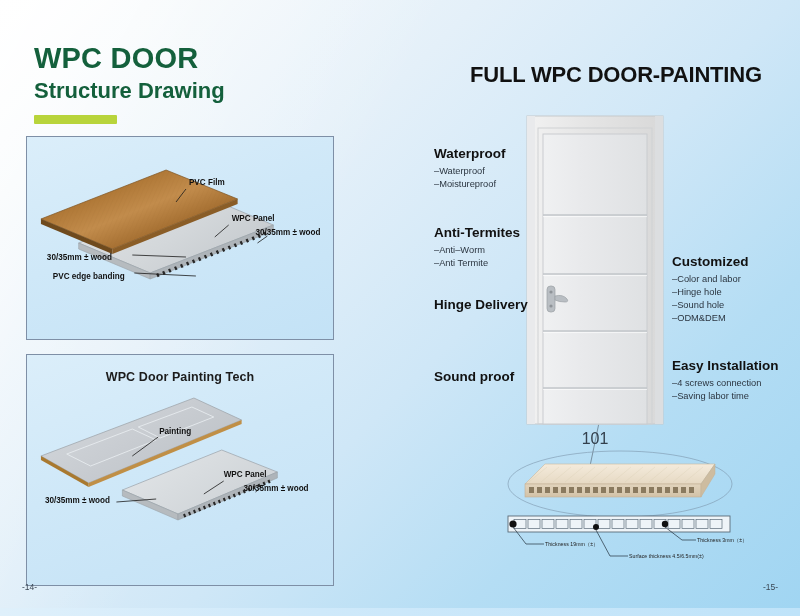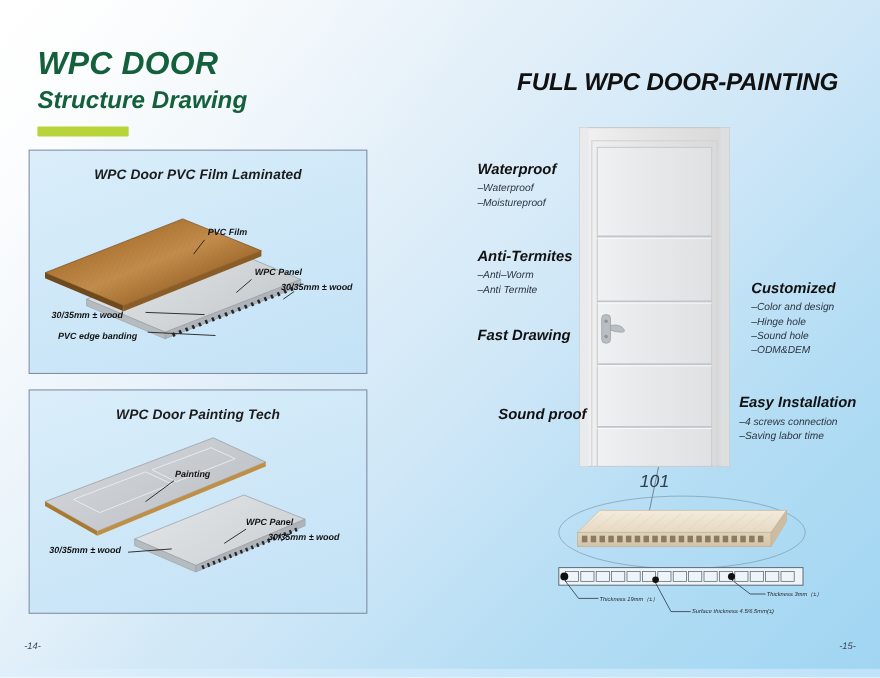--- a/index.html
+++ b/index.html
@@ -4,21 +4,20 @@
 <style>
   html,body{margin:0;padding:0;}
   body{
     width:800px;height:616px;overflow:hidden;
     font-family:"Liberation Sans","DejaVu Sans",sans-serif;
   }
   #page{
     position:relative;width:800px;height:616px;
     background:linear-gradient(135deg,#ffffff 0%,#f3f8fb 14%,#e4f0f9 34%,#cfe7f7 56%,#b4ddf4 76%,#a0d5f2 100%);
     overflow:hidden;
-    font-style:italic;
   }
   
   #page:before{
     content:"";position:absolute;inset:0;
     background:linear-gradient(118deg,rgba(255,255,255,.85) 0%,rgba(255,255,255,.35) 18%,rgba(255,255,255,0) 40%);
     pointer-events:none;
   }
   #page:after{
     content:"";position:absolute;left:0;right:0;bottom:0;height:8px;
     background:linear-gradient(90deg,#dff0fb,#cfe9fa 40%,#bfe3f9);
@@ -39,21 +38,21 @@
   }
 
   
   .panel{
     position:absolute;left:26px;width:308px;
     border:1px solid #7e8fa6;
     background:linear-gradient(160deg,#dbeefa 0%,#cfe8f8 45%,#c3e2f6 100%);
     box-sizing:border-box;z-index:3;
   }
   #panel1{top:136px;height:204px;}
-  #panel2{top:354px;height:204px;}
+  #panel2{top:354px;height:232px;}
   .panel-title{
     text-align:center;font-size:12.5px;font-weight:bold;color:#1c1c1c;
     margin-top:15px;letter-spacing:.1px;
   }
   .panel-body{position:relative;width:100%;height:160px;}
   .panel-body svg{display:block;width:100%;height:100%;}
 
   
   .right-head{
     position:absolute;left:440px;top:62px;width:352px;text-align:center;z-index:4;
@@ -105,21 +104,20 @@
 
 <div id="page">
 
   <div class="left-head">
     <div class="title-main">WPC DOOR</div>
     <div class="title-sub">Structure Drawing</div>
     <div class="accent-bar"></div>
   </div>
 
   <div class="panel" id="panel1">
-    <div class="panel-title">WPC Door PVC Film Laminated</div>
     <div class="panel-body">
       <svg viewBox="0 0 308 160" preserveAspectRatio="none">
         <defs>
           <linearGradient id="woodg" x1="0" y1="0" x2="1" y2="1">
             <stop offset="0%" stop-color="#b9823f"></stop>
             <stop offset="25%" stop-color="#a9712f"></stop>
             <stop offset="50%" stop-color="#c28c4c"></stop>
             <stop offset="75%" stop-color="#9c6629"></stop>
             <stop offset="100%" stop-color="#b07a38"></stop>
           </linearGradient>
@@ -267,34 +265,34 @@
 
   <div class="feat left" style="left:434px;top:146px;">
     <div class="feat-h">Waterproof</div>
     <ul class="feat-list">
       <li>–Waterproof</li>
       <li>–Moistureproof</li>
     </ul>
   </div>
 
   <div class="feat left" style="left:434px;top:297px;">
-    <div class="feat-h">Fast Drawing</div>
-  </div>
-
-  <div class="feat left" style="left:434px;top:369px;margin-left:19px;">
+    <div class="feat-h">Hinge Delivery</div>
+  </div>
+
+  <div class="feat left" style="left:434px;top:369px;">
     <div class="feat-h">Sound proof</div>
   </div>
 
   <div class="feat" style="left:672px;top:146px;">
   </div>
 
-  <div class="feat" style="left:672px;top:254px;margin-left:11px;">
+  <div class="feat" style="left:672px;top:254px;">
     <div class="feat-h">Customized</div>
     <ul class="feat-list">
-      <li>–Color and design</li>
+      <li>–Color and labor</li>
       <li>–Hinge hole</li>
       <li>–Sound hole</li>
       <li>–ODM&amp;DEM</li>
     </ul>
   </div>
 
   <div class="feat" style="left:672px;top:358px;">
     <div class="feat-h">Easy Installation</div>
     <ul class="feat-list">
       <li>–4 screws connection</li>

